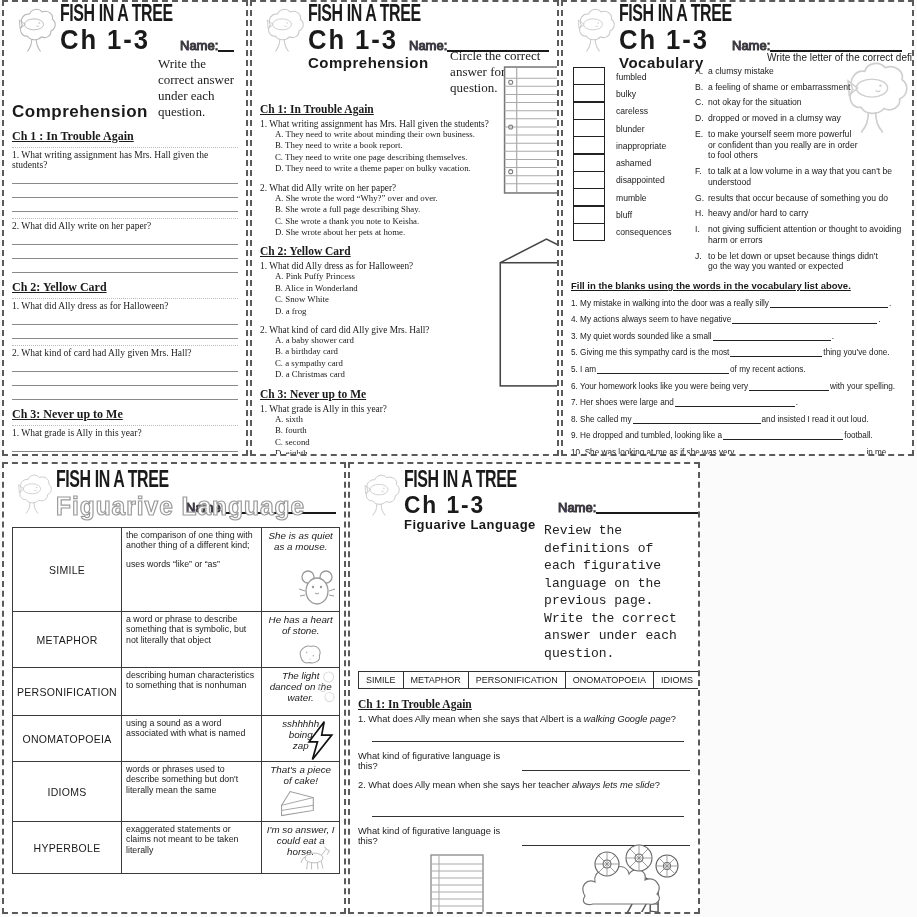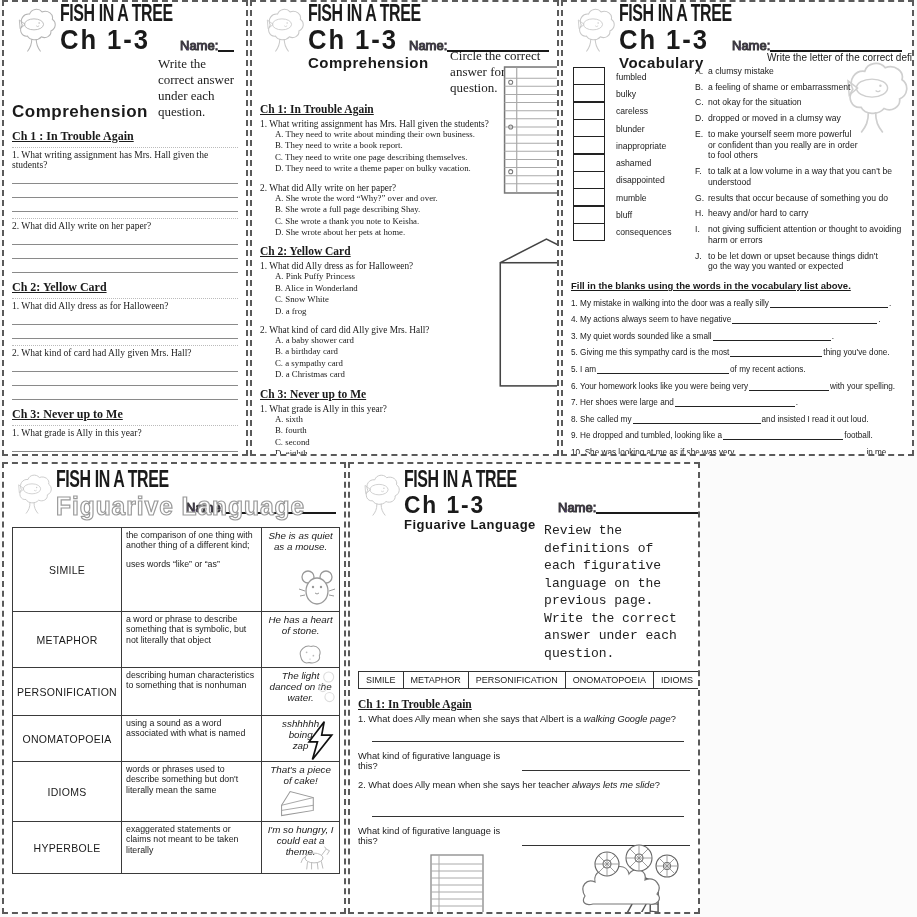--- a/index.html
+++ b/index.html
@@ -514,21 +514,21 @@
         <td class="exm"><span>That's a piece of cake!</span>
           <svg style="position:absolute;right:22px;bottom:2px" width="40" height="36">
                 <use href="#cake"></use>
               </svg></td>
       </tr>
       <tr style="height:52px">
         <td class="term">HYPERBOLE</td>
         <td class="defn">
               <div>exaggerated statements or claims not meant to be taken literally</div>
             </td>
-        <td class="exm"><span>I'm so hungry, I could eat a theme.</span>
+        <td class="exm"><span>I'm so answer, I could eat a horse.</span>
           <svg style="position:absolute;right:8px;bottom:2px" width="34" height="26">
                 <use href="#horse"></use>
               </svg></td>
       </tr>
     </tbody>
       </table>
   </div>
 
   <div class="page" id="pageE">
     <div class="name-row" style="right:-20px;width:160px;">

